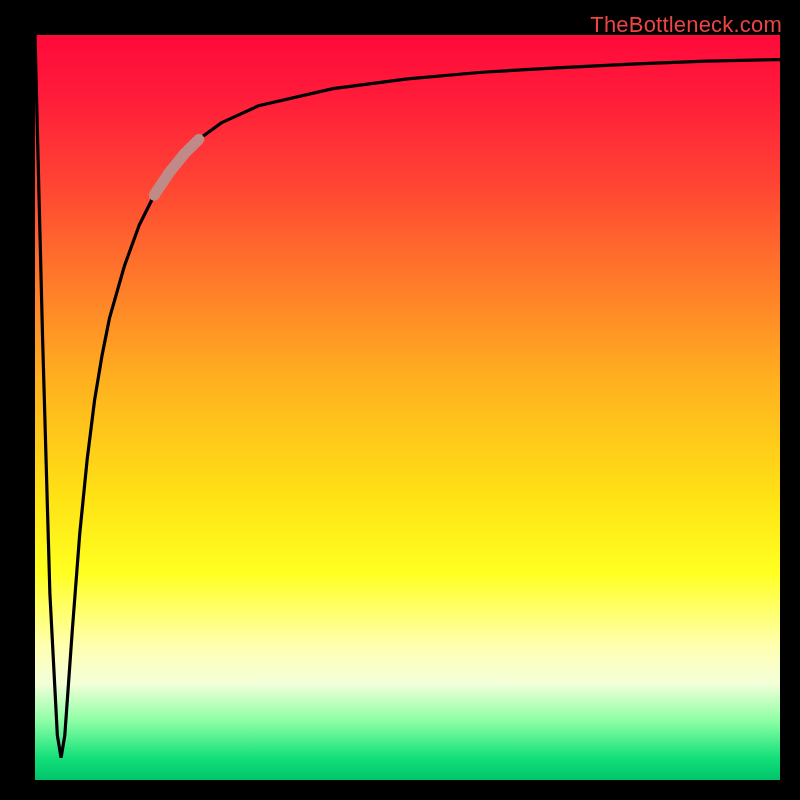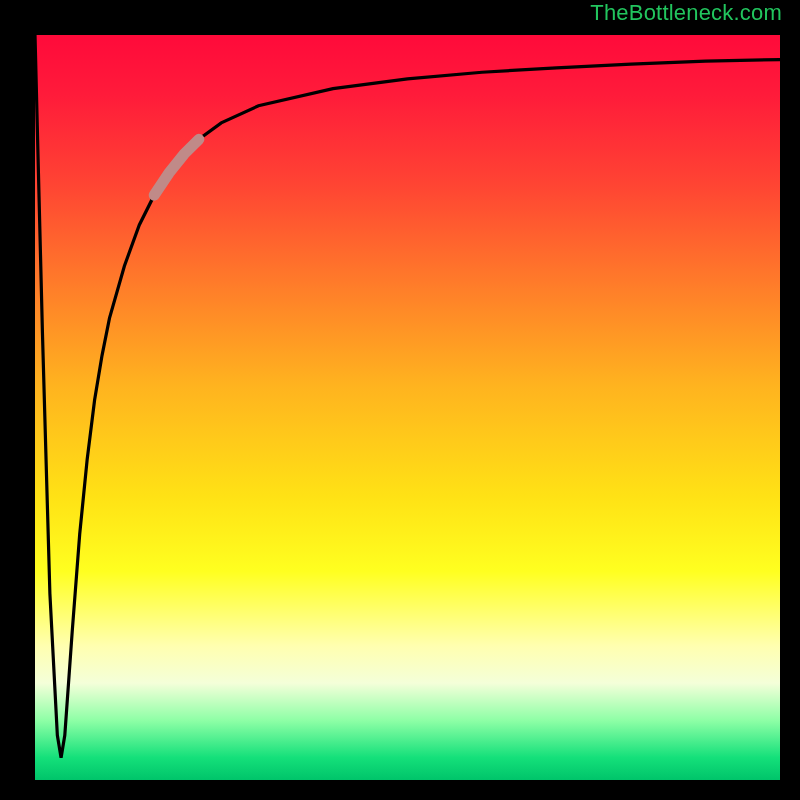--- a/index.html
+++ b/index.html
@@ -35,23 +35,23 @@
       #ffff20 72%,
       #ffffb0 82%,
       #f4ffd9 87%,
       #8effa6 92%,
       #14e07a 97%,
       #00c46a 100%
     );
   }
   .attribution {
     position: absolute;
-    top: 0;
+    top: 12px;
     right: 18px;
-    color: #22c55e;
+    color: #ef4444;
     font-size: 22px;
     letter-spacing: 0.2px;
     font-weight: 400;
   }
   svg.curve {
     position: absolute;
     left: 0;
     top: 0;
   }
 </style>

